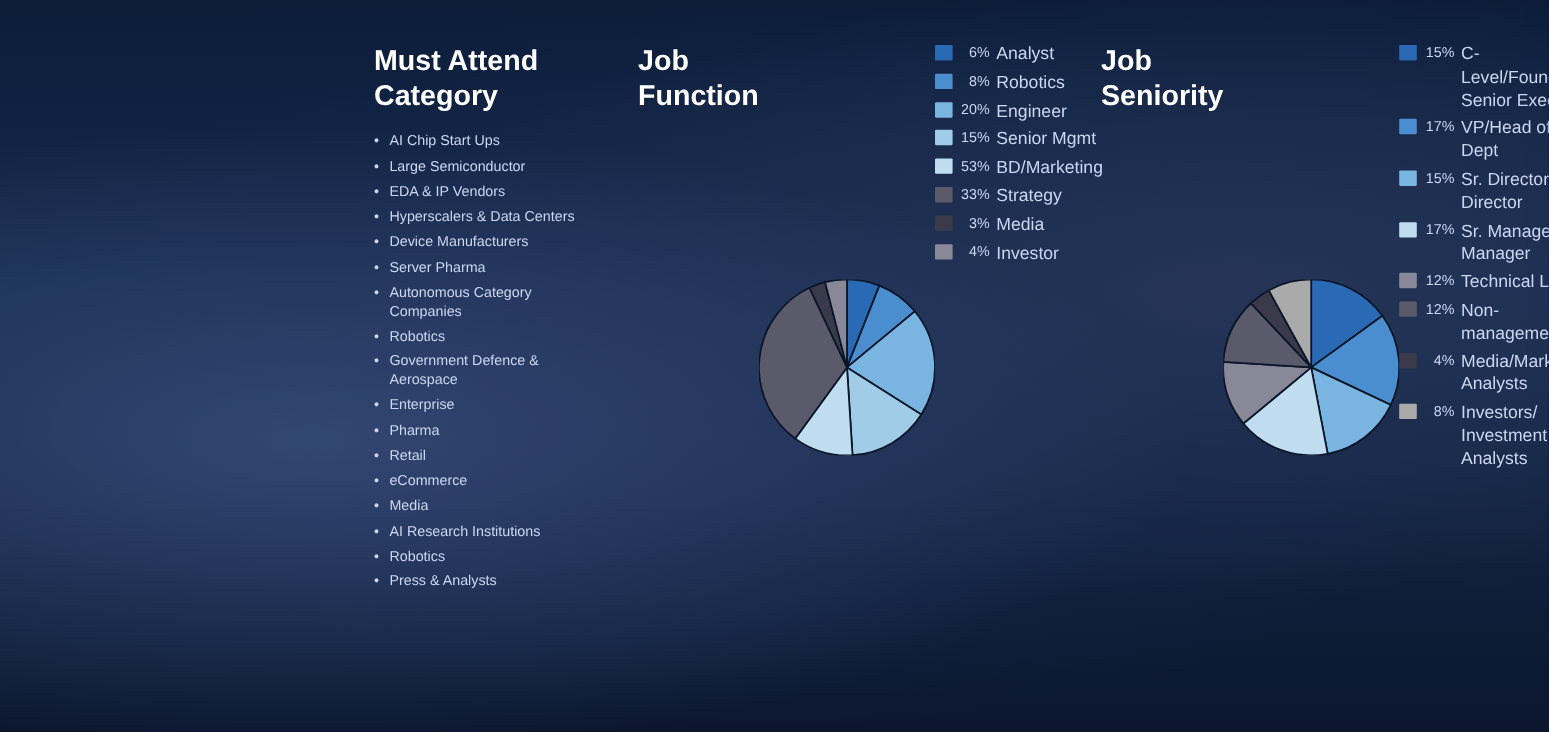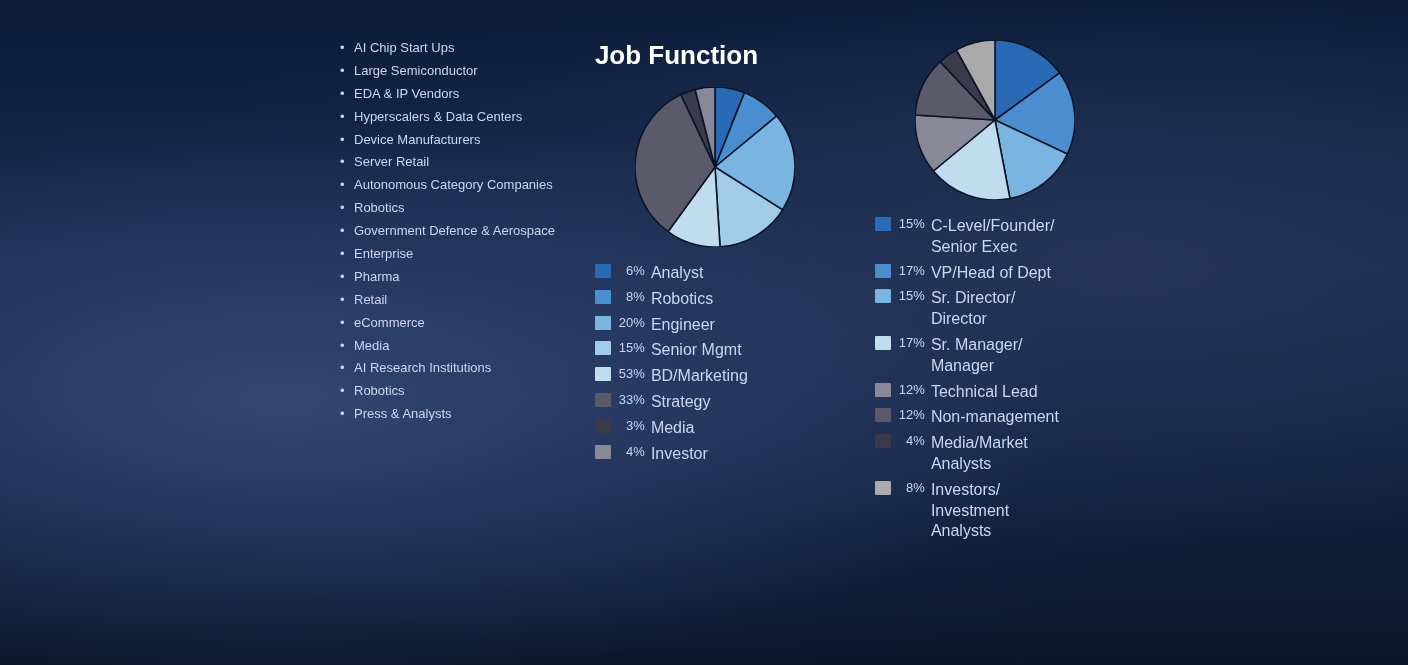--- a/index.html
+++ b/index.html
@@ -65,21 +65,21 @@
 
     .category-list li::before {
       content: "•";
       position: absolute;
       left: 0;
       color: #ccd6f0;
     }
 
     .chart-container {
       display: flex;
-      flex-direction: column;
+      flex-direction: row;
       align-items: flex-start;
       min-width: 240px;
     }
 
     .chart-title {
       font-size: 26px;
       font-weight: bold;
       color: #fff;
       margin-bottom: 16px;
     }
@@ -125,27 +125,28 @@
     }
   </style>
 </head>
 <body>
 
 <div class="bg-img"></div>
 
 <div class="content">
 
   <div class="category-section">
+    <div class="section-title">Must Attend<br>Category</div>
     <ul class="category-list" id="category-list">
         <li>AI Chip Start Ups</li>
         <li>Large Semiconductor</li>
         <li>EDA &amp; IP Vendors</li>
         <li>Hyperscalers &amp; Data Centers</li>
         <li>Device Manufacturers</li>
-        <li>Server Retail</li>
+        <li>Server Pharma</li>
         <li>Autonomous Category Companies</li>
         <li>Robotics</li>
         <li>Government Defence &amp; Aerospace</li>
         <li>Enterprise</li>
         <li>Pharma</li>
         <li>Retail</li>
         <li>eCommerce</li>
         <li>Media</li>
         <li>AI Research Institutions</li>
         <li>Robotics</li>
@@ -205,20 +206,21 @@
         </li>
         <li class="legend-item">
           <div class="legend-color" style="background: rgb(136, 136, 152);"></div>
           <span class="legend-pct">4%</span>
           <span class="legend-label">Investor</span>
         </li>
       </ul>
   </div>
 
   <div class="chart-container">
+    <div class="chart-title">Job Seniority</div>
     <div class="pie-wrapper">
       <svg id="pie-seniority" width="160" height="160" viewBox="-1 -1 2 2" style="transform: rotate(-90deg)">
           <path d="M 0 0 L 1 0 A 1 1 0 0 1 0.5877852522924731 0.8090169943749475 Z" fill="#2a6ab5" stroke="#0a1628" stroke-width="0.02"></path>
           <path d="M 0 0 L 0.5877852522924731 0.8090169943749475 A 1 1 0 0 1 -0.4257792915650727 0.9048270524660195 Z" fill="#4a8ed0" stroke="#0a1628" stroke-width="0.02"></path>
           <path d="M 0 0 L -0.4257792915650727 0.9048270524660195 A 1 1 0 0 1 -0.9822872507286886 0.18738131458572502 Z" fill="#7ab4e0" stroke="#0a1628" stroke-width="0.02"></path>
           <path d="M 0 0 L -0.9822872507286886 0.18738131458572502 A 1 1 0 0 1 -0.6374239897486895 -0.7705132427757894 Z" fill="#c0ddf0" stroke="#0a1628" stroke-width="0.02"></path>
           <path d="M 0 0 L -0.6374239897486895 -0.7705132427757894 A 1 1 0 0 1 0.06279051952931283 -0.9980267284282716 Z" fill="#888898" stroke="#0a1628" stroke-width="0.02"></path>
           <path d="M 0 0 L 0.06279051952931283 -0.9980267284282716 A 1 1 0 0 1 0.7289686274214112 -0.684547105928689 Z" fill="#5a5a6a" stroke="#0a1628" stroke-width="0.02"></path>
           <path d="M 0 0 L 0.7289686274214112 -0.684547105928689 A 1 1 0 0 1 0.8763066800438636 -0.4817536741017153 Z" fill="#3a3a4a" stroke="#0a1628" stroke-width="0.02"></path>
           <path d="M 0 0 L 0.8763066800438636 -0.4817536741017153 A 1 1 0 0 1 1 -2.4492935982947064e-16 Z" fill="#aaaaaa" stroke="#0a1628" stroke-width="0.02"></path>

